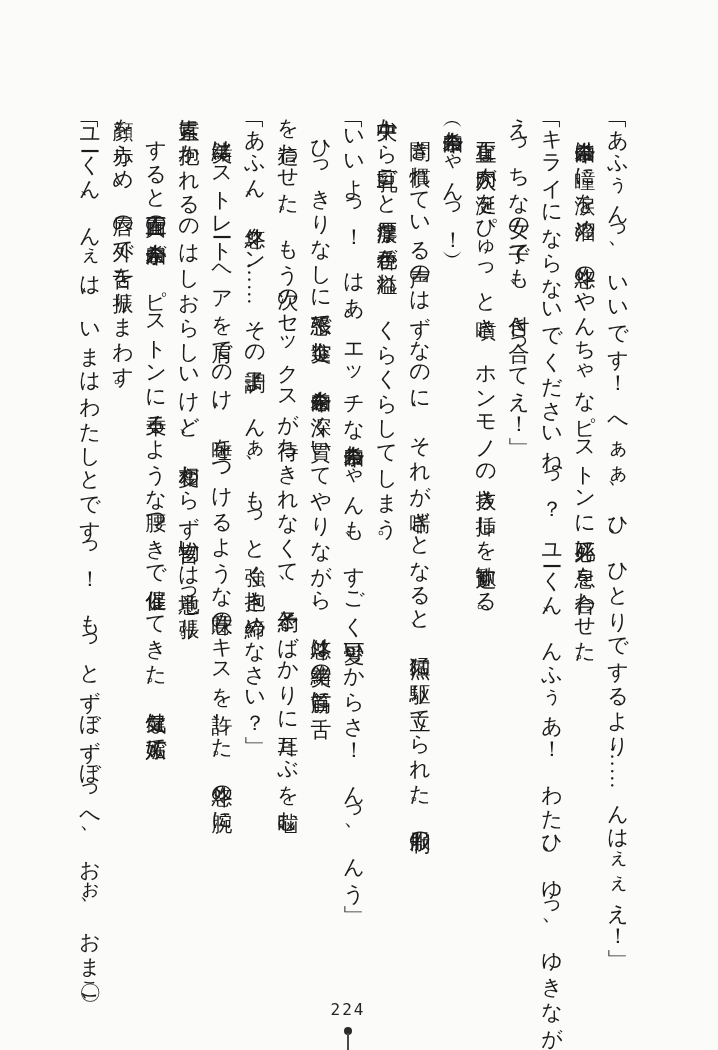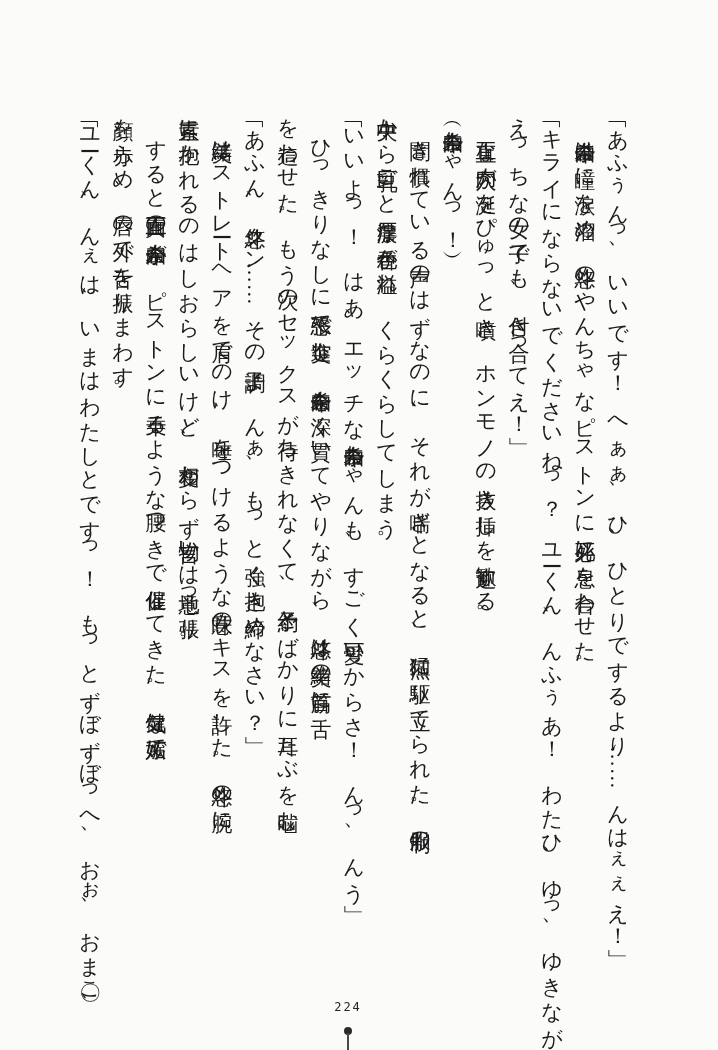--- a/index.html
+++ b/index.html
@@ -41,21 +41,21 @@
   
   .indent-half { text-indent: 11px; }
 
   
   .footer-num {
     position: absolute;
     top: 1000px;
     left: 348px;
     transform: translateX(-50%);
     font-family: "DejaVu Sans Mono", monospace;
-    font-size: 12px;
+    font-size: 16px;
     letter-spacing: 2px;
     color: #252525;
   }
   .leader-dot {
     position: absolute;
     top: 1027px;
     left: 344px;
     width: 8px;
     height: 8px;
     border-radius: 50%;

